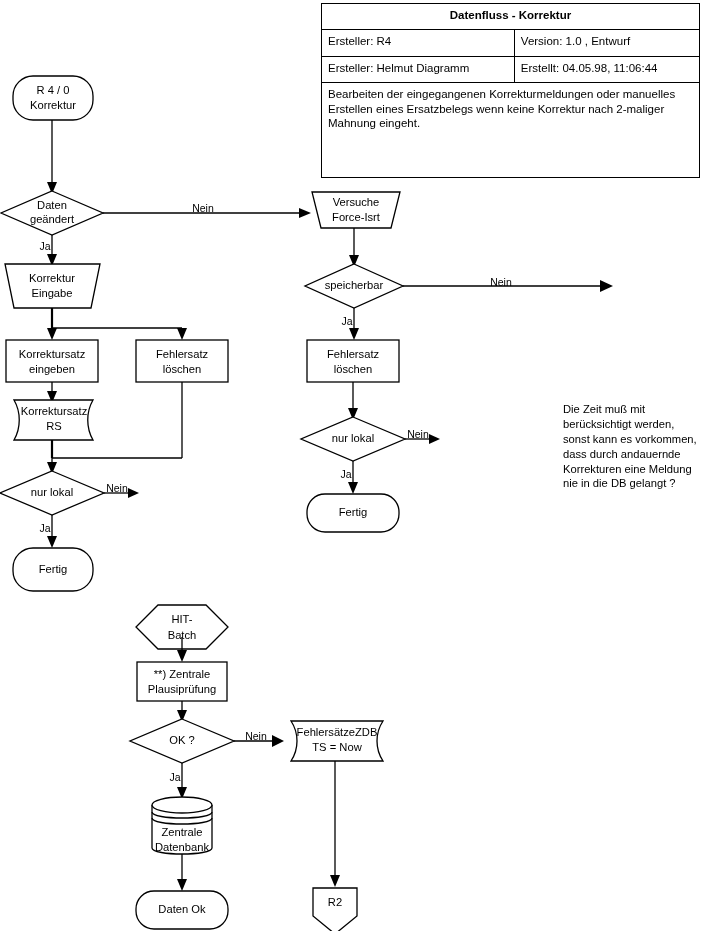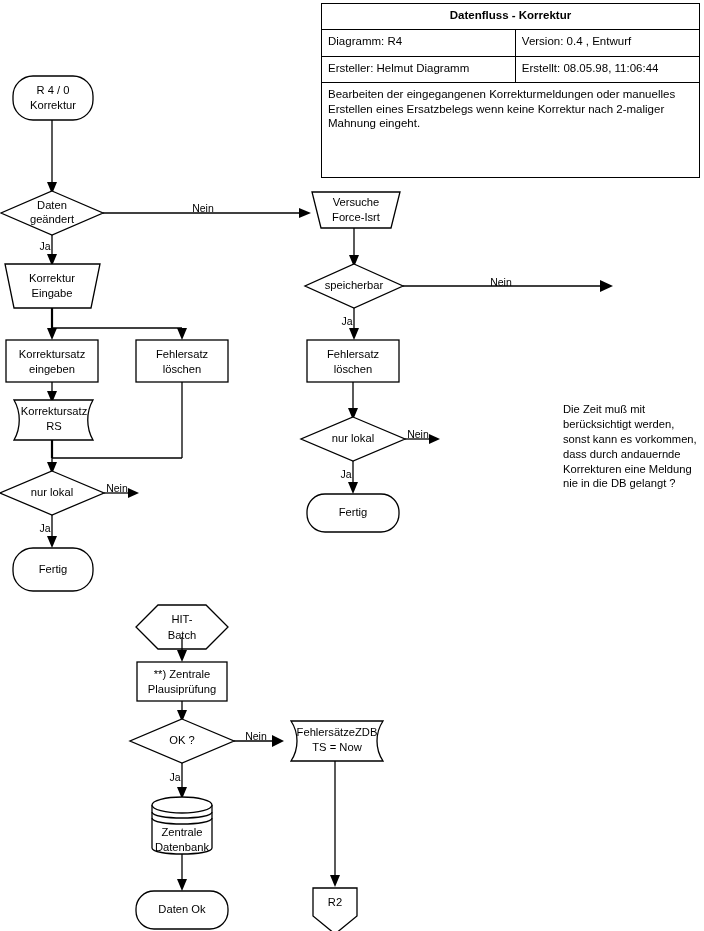--- a/index.html
+++ b/index.html
@@ -104,26 +104,26 @@
 <body>
 
 <div id="page">
 
   <table class="hdr-table">
     <tbody>
         <tr>
       <td class="hdr-title" colspan="2">Datenfluss - Korrektur</td>
     </tr>
     <tr>
-      <td>Diagramm: R4</td>
-      <td>Version: 0.4 , Entwurf</td>
+      <td>Ersteller: R4</td>
+      <td>Version: 1.0 , Entwurf</td>
     </tr>
     <tr>
       <td>Ersteller: Helmut Diagramm</td>
-      <td>Erstellt:  08.05.98, 11:06:44</td>
+      <td>Erstellt:  04.05.98, 11:06:44</td>
     </tr>
     <tr>
       <td class="hdr-desc" colspan="2">Bearbeiten der eingegangenen Korrekturmeldungen oder manuelles Erstellen eines Ersatzbelegs wenn keine Korrektur nach 2-maliger Mahnung eingeht.</td>
     </tr>
   </tbody>
     </table>
 
   <div class="note">Die Zeit muß mit berücksichtigt werden, sonst kann es vorkommen, dass durch andauernde Korrekturen eine Meldung nie in die DB gelangt ?</div>
 
   <svg class="diagram" viewBox="0 0 704 931">

